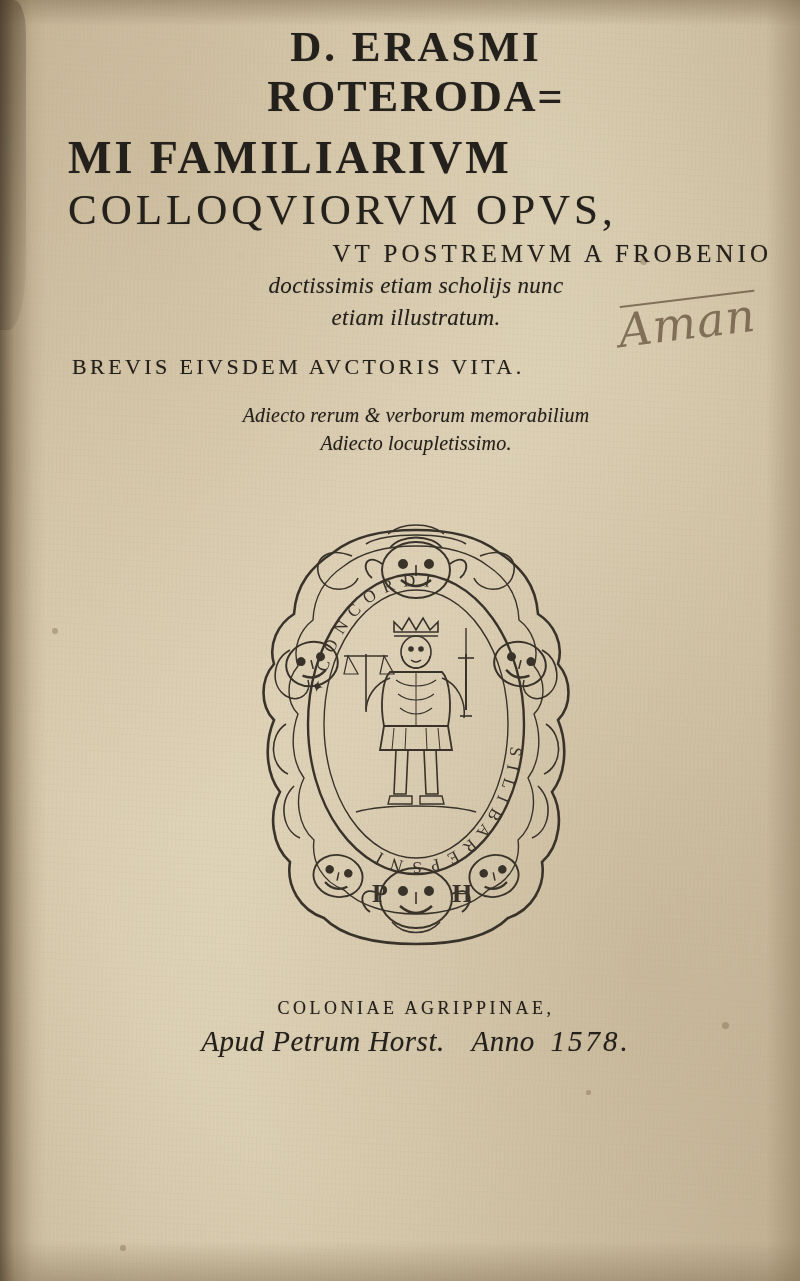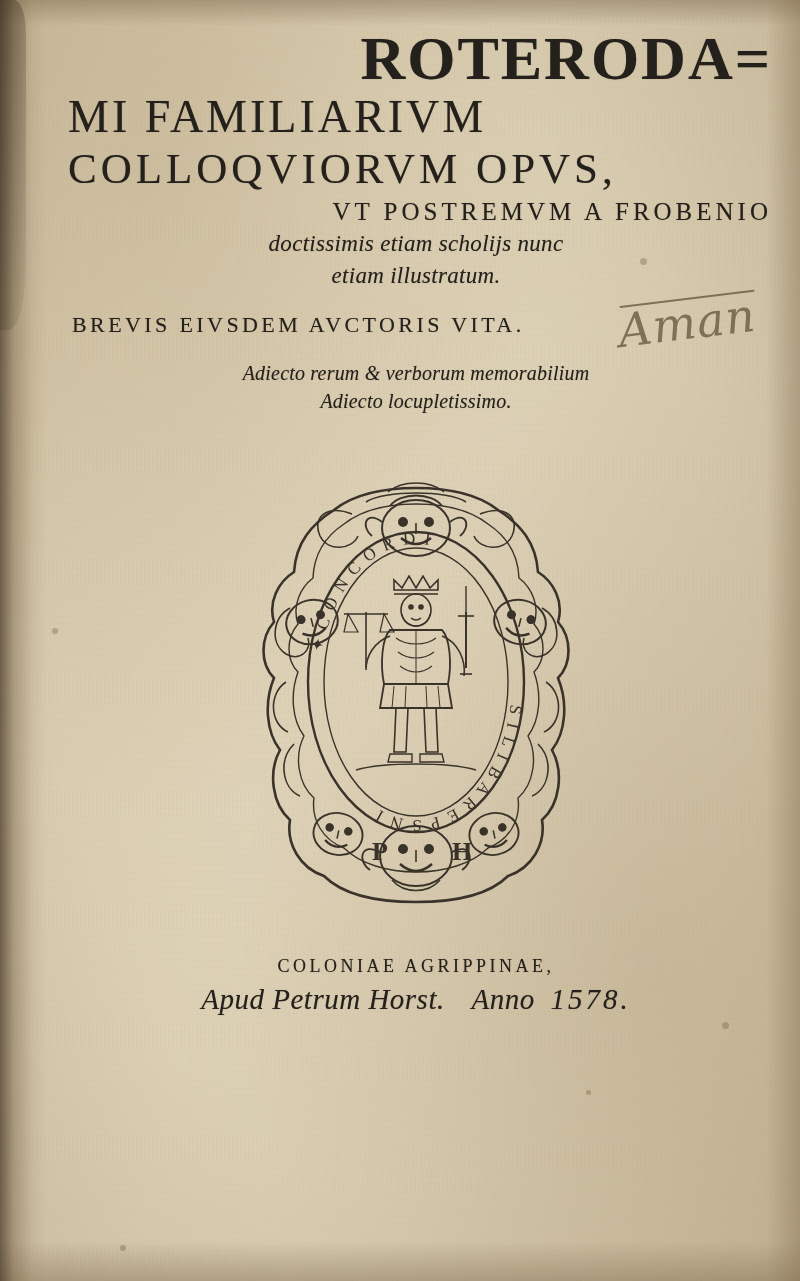--- a/index.html
+++ b/index.html
@@ -79,33 +79,32 @@
     text-shadow: 0 0 1px rgba(60,48,34,0.35);
   }
 
   .l-caps1 {
     font-size: 43px;
     letter-spacing: 3px;
     font-weight: 600;
     margin-top: 6px;
   }
   .l-huge {
-    font-size: 62px;
+    font-size: 44px;
     letter-spacing: 2px;
     font-weight: 600;
     line-height: 0.98;
-    margin-top: 12px;
-    text-align: right;
+    margin-top: 4px;
   }
   .l-big {
     font-size: 46px;
     letter-spacing: 3px;
-    font-weight: 400;
+    font-weight: 700;
     line-height: 1.05;
-    margin-top: 4px;
+    margin-top: 16px;
     text-align: left;
     padding-left: 8px;
   }
   .l-med {
     font-size: 43px;
     letter-spacing: 4px;
     font-weight: 500;
     line-height: 1.1;
     margin-top: 4px;
     text-align: left;
@@ -212,20 +211,21 @@
   <div class="gutter-tear"></div>
 
   <div class="spot" style="left:640px; top:258px; width:7px; height:7px;"></div>
   <div class="spot" style="left:52px; top:628px; width:6px; height:6px;"></div>
   <div class="spot" style="left:722px; top:1022px; width:7px; height:7px;"></div>
   <div class="spot" style="left:586px; top:1090px; width:5px; height:5px;"></div>
   <div class="spot" style="left:120px; top:1245px; width:6px; height:6px;"></div>
 
   <div class="content">
 
+    <div class="line l-caps1">D. ERASMI</div>
     <div class="line l-huge">ROTERODA=</div>
     <div class="line l-big">MI FAMILIARIVM</div>
     <div class="line l-med">COLLOQVIORVM OPVS,</div>
     <div class="line l-small-caps">VT POSTREMVM A FROBENIO</div>
 
     <div class="line l-italic">doctissimis etiam scholijs nunc</div>
     <div class="line l-italic">etiam illustratum.</div>
 
     <div class="line l-brevis">BREVIS EIVSDEM AVCTORIS VITA.</div>
 

